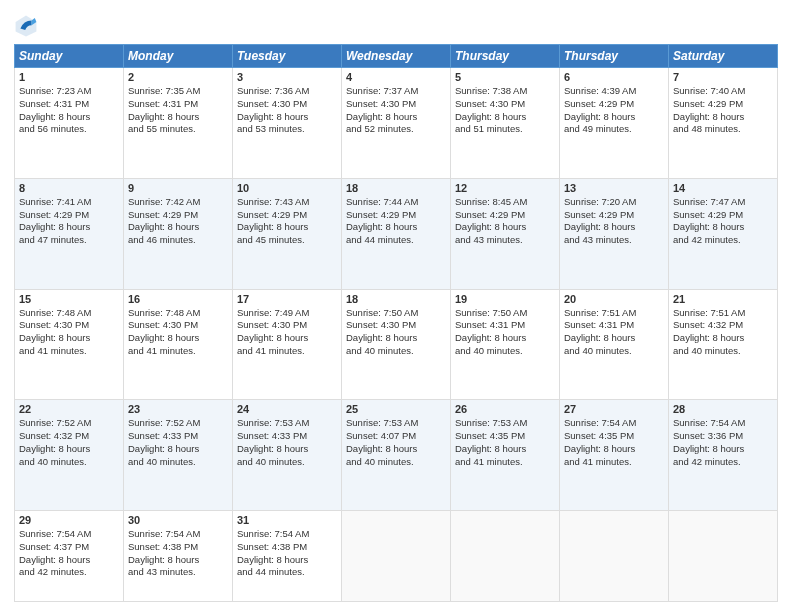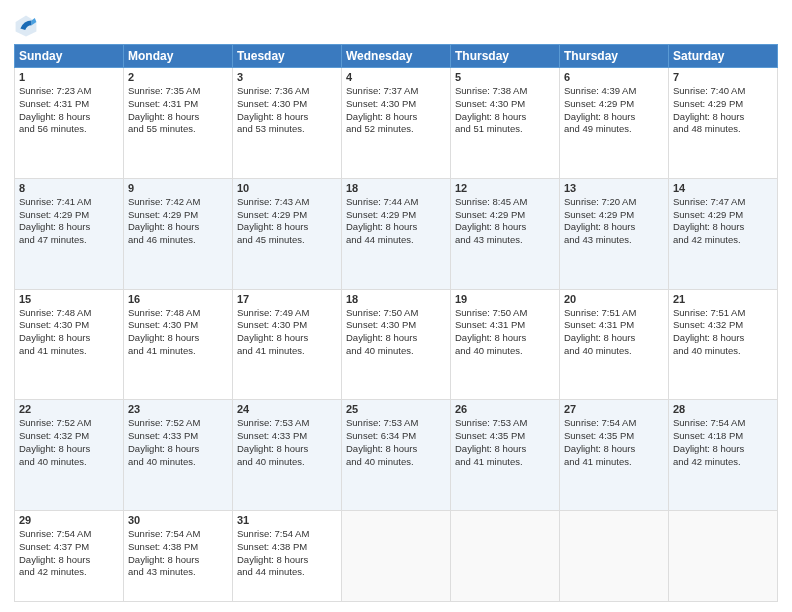--- a/index.html
+++ b/index.html
@@ -60,20 +60,21 @@
       table-layout: fixed;
     }
     .calendar th {
       background: #3a7abf;
       color: #fff;
       font-size: 12px;
       font-weight: bold;
       padding: 4px 4px;
       text-align: left;
       border: 1px solid #5a9ad4;
+      font-style: italic;
     }
     .calendar td {
       border: 1px solid #ddd;
       vertical-align: top;
       padding: 3px 4px;
       font-size: 9.5px;
       color: #333;
       height: 88px;
     }
     .calendar tr.last-row td {
@@ -306,42 +307,42 @@
           <td>
             <span class="day-num">24</span>
             <span class="cell-line">Sunrise: 7:53 AM</span>
             <span class="cell-line">Sunset: 4:33 PM</span>
             <span class="cell-line">Daylight: 8 hours</span>
             <span class="cell-line">and 40 minutes.</span>
           </td>
           <td>
             <span class="day-num">25</span>
             <span class="cell-line">Sunrise: 7:53 AM</span>
-            <span class="cell-line">Sunset: 6:34 PM</span>
+            <span class="cell-line">Sunset: 4:07 PM</span>
             <span class="cell-line">Daylight: 8 hours</span>
             <span class="cell-line">and 40 minutes.</span>
           </td>
           <td>
             <span class="day-num">26</span>
             <span class="cell-line">Sunrise: 7:53 AM</span>
             <span class="cell-line">Sunset: 4:35 PM</span>
             <span class="cell-line">Daylight: 8 hours</span>
             <span class="cell-line">and 41 minutes.</span>
           </td>
           <td>
             <span class="day-num">27</span>
             <span class="cell-line">Sunrise: 7:54 AM</span>
             <span class="cell-line">Sunset: 4:35 PM</span>
             <span class="cell-line">Daylight: 8 hours</span>
             <span class="cell-line">and 41 minutes.</span>
           </td>
           <td>
             <span class="day-num">28</span>
             <span class="cell-line">Sunrise: 7:54 AM</span>
-            <span class="cell-line">Sunset: 4:18 PM</span>
+            <span class="cell-line">Sunset: 3:36 PM</span>
             <span class="cell-line">Daylight: 8 hours</span>
             <span class="cell-line">and 42 minutes.</span>
           </td>
         </tr>
         <tr class="last-row">
           <td>
             <span class="day-num">29</span>
             <span class="cell-line">Sunrise: 7:54 AM</span>
             <span class="cell-line">Sunset: 4:37 PM</span>
             <span class="cell-line">Daylight: 8 hours</span>

